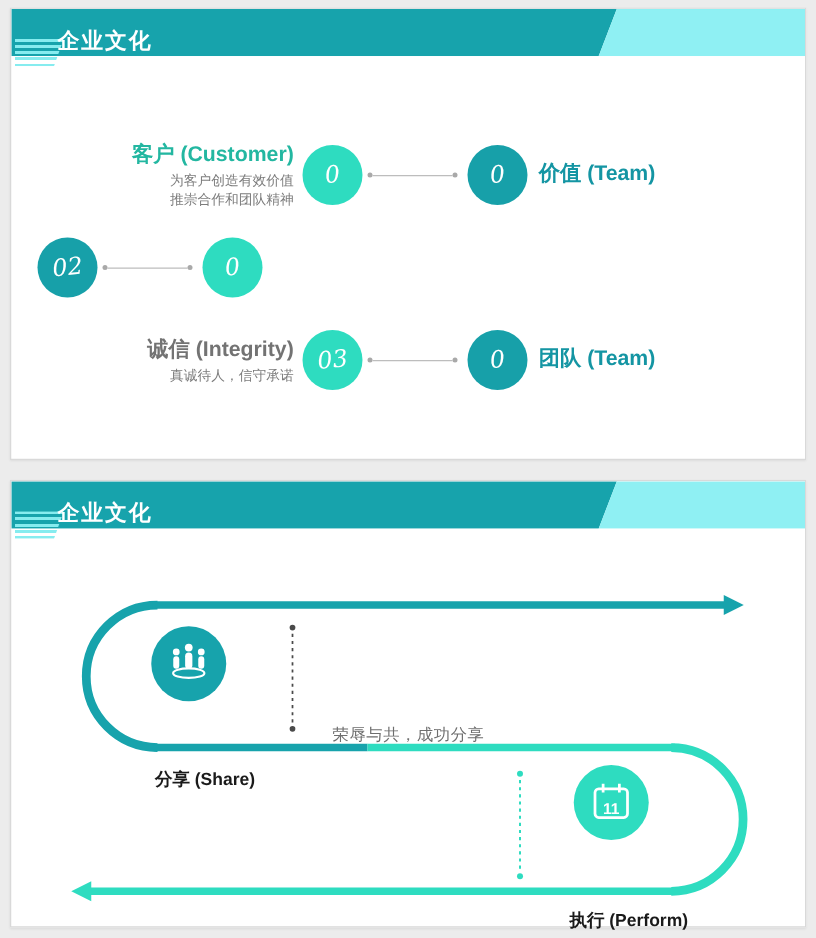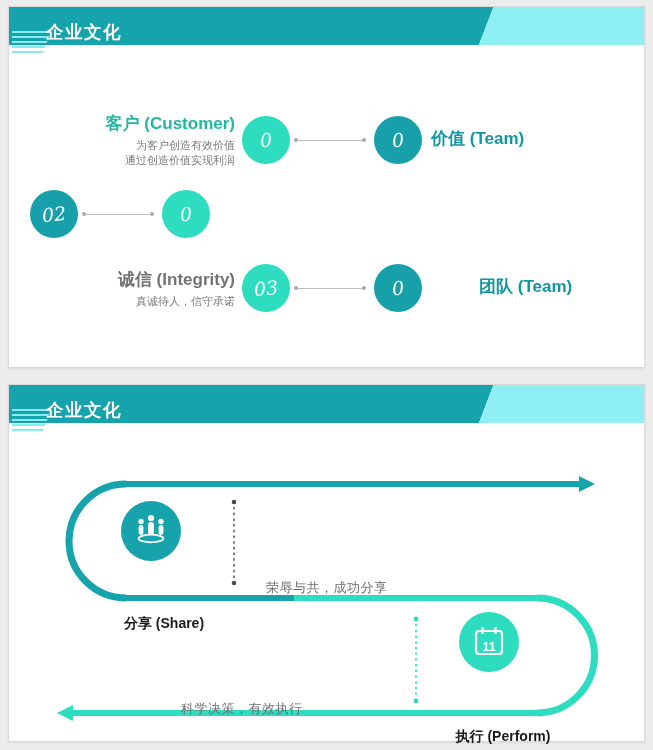--- a/index.html
+++ b/index.html
@@ -71,21 +71,21 @@
       <div class="stripes"></div>
       <div class="band-title">企业文化</div>
     </div>
 
     <div class="rows">
 
       <div class="row">
         <div class="cell-left">
           <div class="item-title" style="color: rgb(35, 183, 161);">客户 (Customer)</div>
           <div class="item-desc">为客户创造有效价值</div>
-          <div class="item-desc">通过创造价值实现利润</div>
+          <div class="item-desc">推崇合作和团队精神</div>
         </div>
         <div class="num-circle" style="background: rgb(46, 220, 192);">
           <span class="num">0</span>
         </div>
         <div class="connector">
           <span class="dot"></span>
           <span class="cline"></span>
           <span class="dot"></span>
         </div>
         <div class="num-circle right-side" style="background: rgb(23, 160, 169);">
@@ -120,21 +120,21 @@
         </div>
         <div class="connector">
           <span class="dot"></span>
           <span class="cline"></span>
           <span class="dot"></span>
         </div>
         <div class="num-circle right-side" style="background: rgb(23, 160, 169);">
           <span class="num">0</span>
         </div>
         <div class="cell-right">
-          <div class="item-title" style="color: rgb(20, 149, 163); margin-left: 48px;">团队 (Team)</div>
+          <div class="item-title" style="color: rgb(20, 149, 163);">团队 (Team)</div>
         </div>
       </div>
 
     </div>
   </div>
 
   <div class="slide slide2">
     <div class="band">
       <div class="band-dark"></div>
       <div class="band-light"></div>
@@ -178,16 +178,15 @@
         <rect x="-13" y="-11" width="26" height="23" rx="3" stroke-width="2.2"></rect>
         <line x1="-6.5" y1="-15" x2="-6.5" y2="-8" stroke-width="2.2"></line>
         <line x1="6.5" y1="-15" x2="6.5" y2="-8" stroke-width="2.2"></line>
         <text x="0" y="9" text-anchor="middle" stroke="none" fill="#fff" font-family="Liberation Sans, DejaVu Sans, sans-serif" font-size="12.5" font-weight="bold">11</text>
       </g>
     </svg>
 
     <div class="s2-label share-label">分享 (Share)</div>
     <div class="s2-caption share-caption">荣辱与共，成功分享</div>
     <div class="s2-label perform-label">执行 (Perform)</div>
-    <div class="s2-caption perform-caption">科学决策，有效执行</div>
   </div>
 
 </div>
 
 </body></html>

